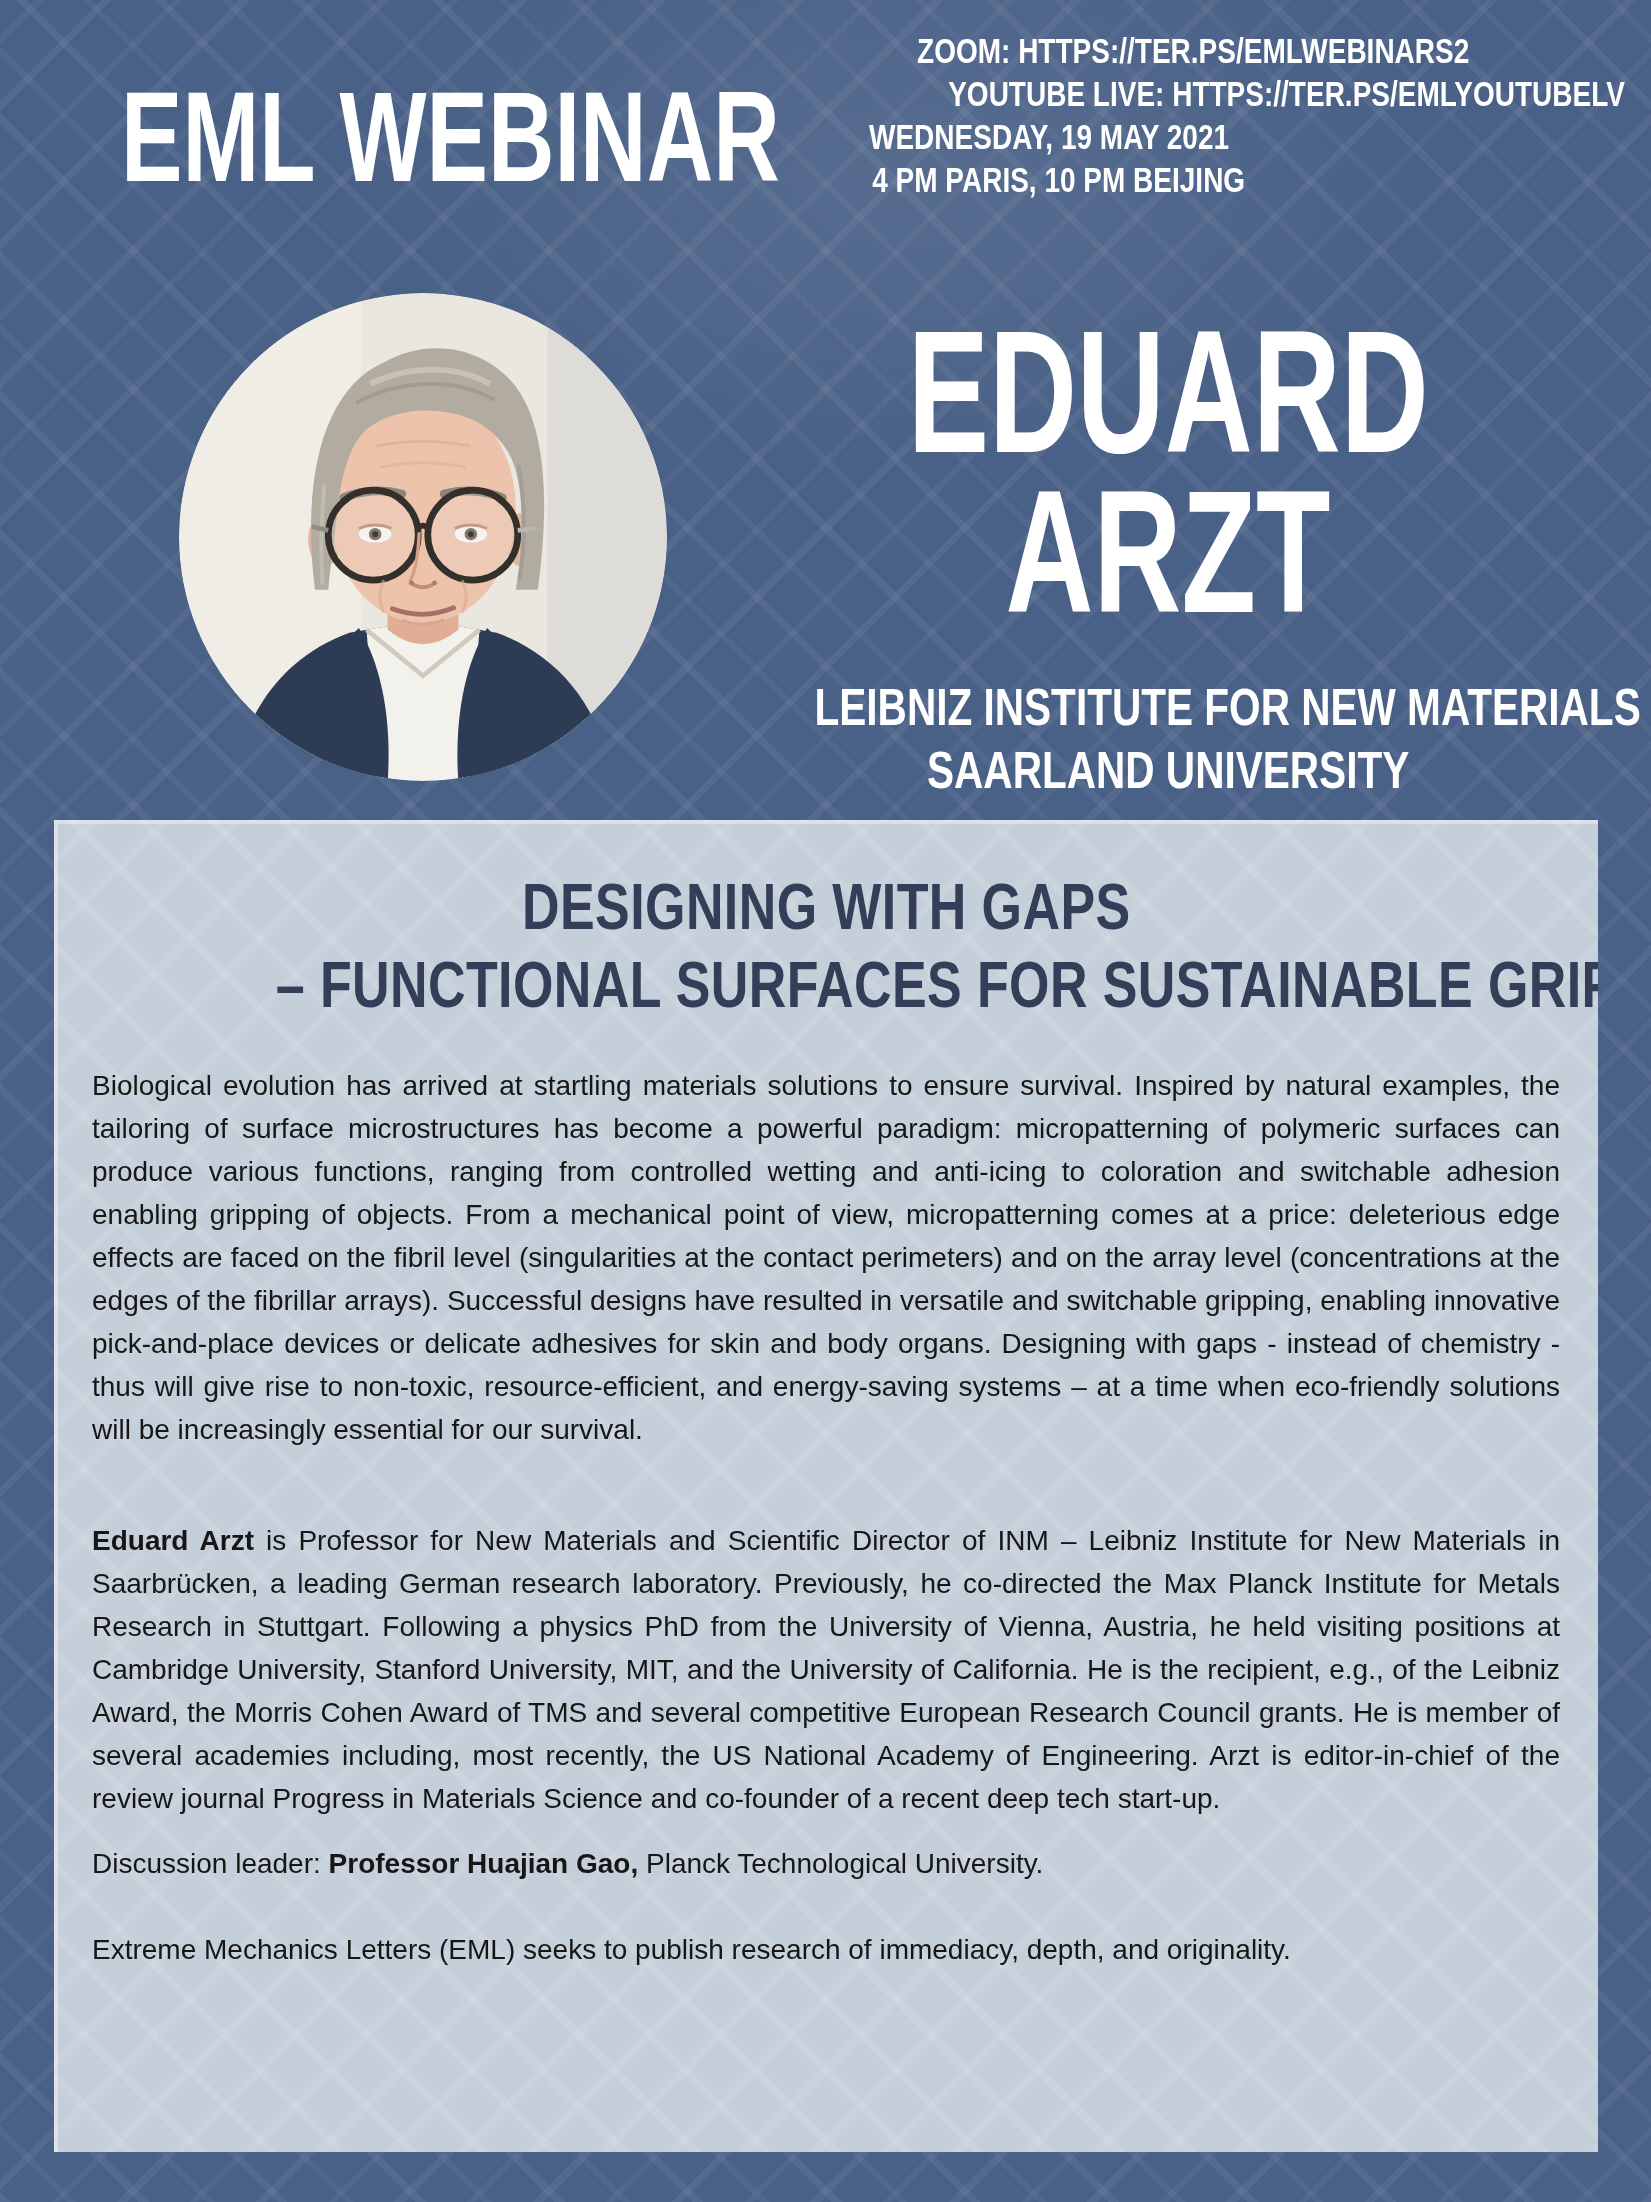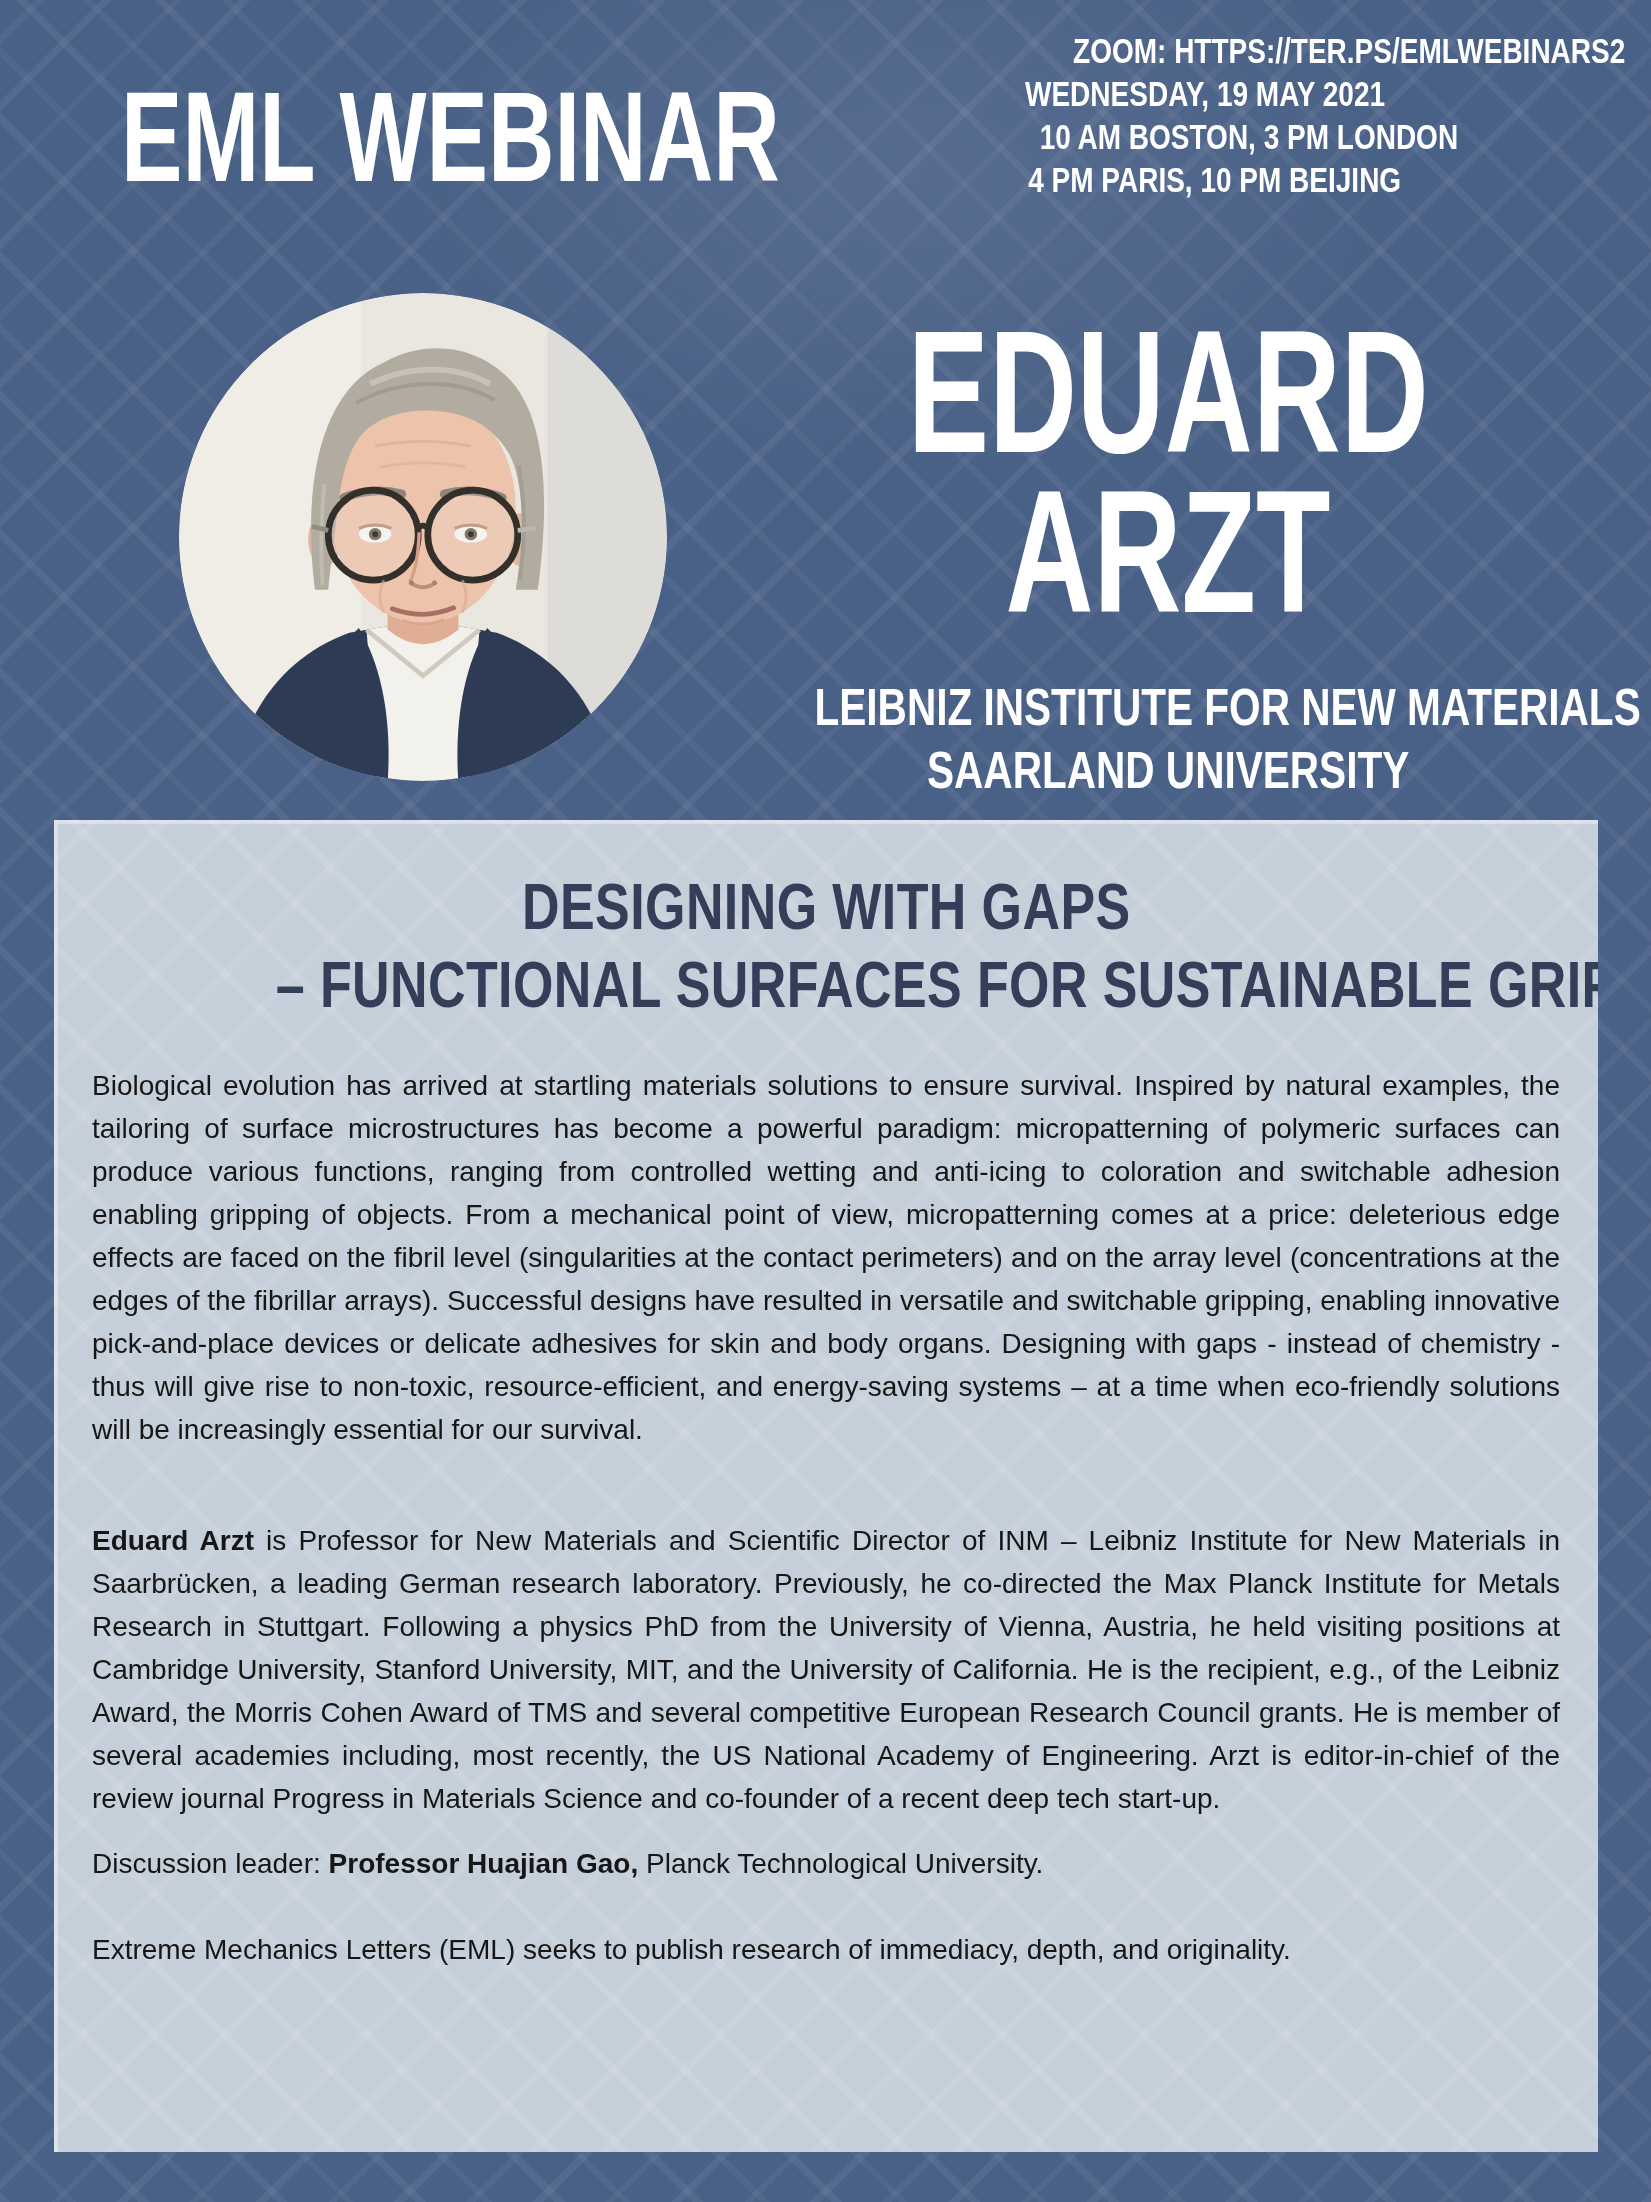--- a/index.html
+++ b/index.html
@@ -81,24 +81,24 @@
 
     <div class="brand">
       <span class="cond">EML WEBINAR</span>
     </div>
 
     <div class="info">
       <div class="info-line">
         <span class="cond">ZOOM: HTTPS://TER.PS/EMLWEBINARS2</span>
       </div>
       <div class="info-line">
+        <span class="cond">YOUTUBE LIVE:  HTTPS://TER.PS/EMLYOUTUBELV</span>
+      </div>
+      <div class="info-line">
         <span class="cond">WEDNESDAY, 19 MAY 2021</span>
-      </div>
-      <div class="info-line">
-        <span class="cond">10 AM BOSTON, 3 PM LONDON</span>
       </div>
       <div class="info-line">
         <span class="cond">4 PM PARIS, 10 PM BEIJING</span>
       </div>
     </div>
 
     <div class="photo">
       <svg viewBox="0 0 510 510" role="img">
         <defs>
             <clipPath id="pc">

